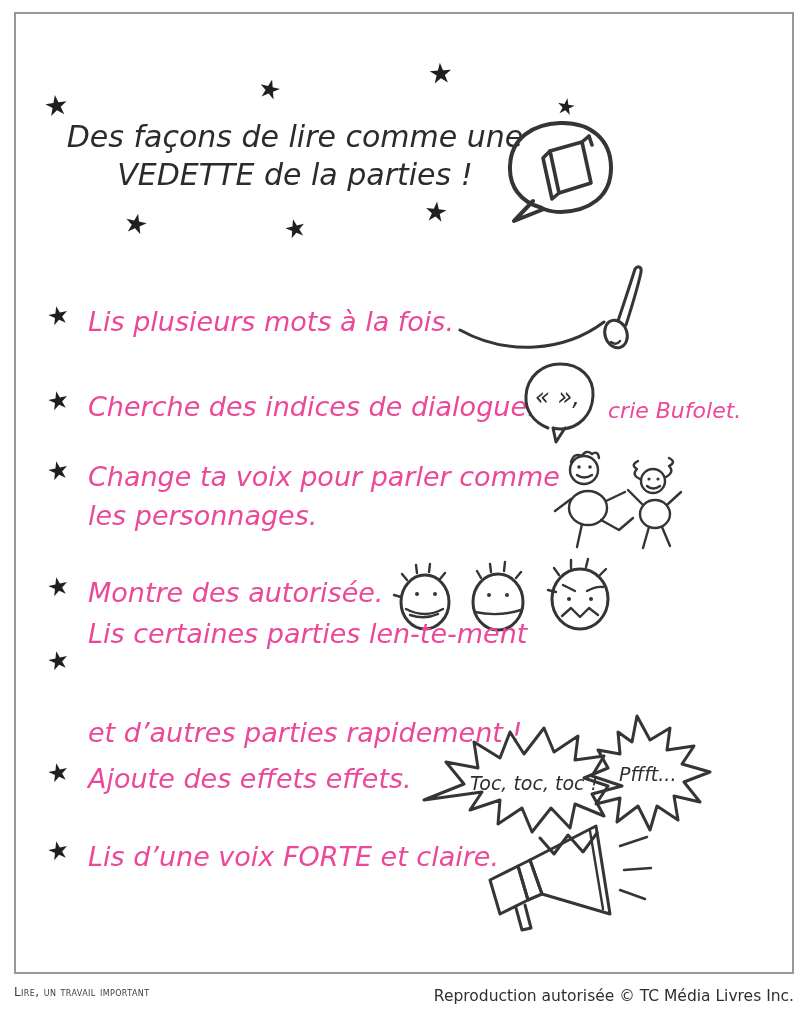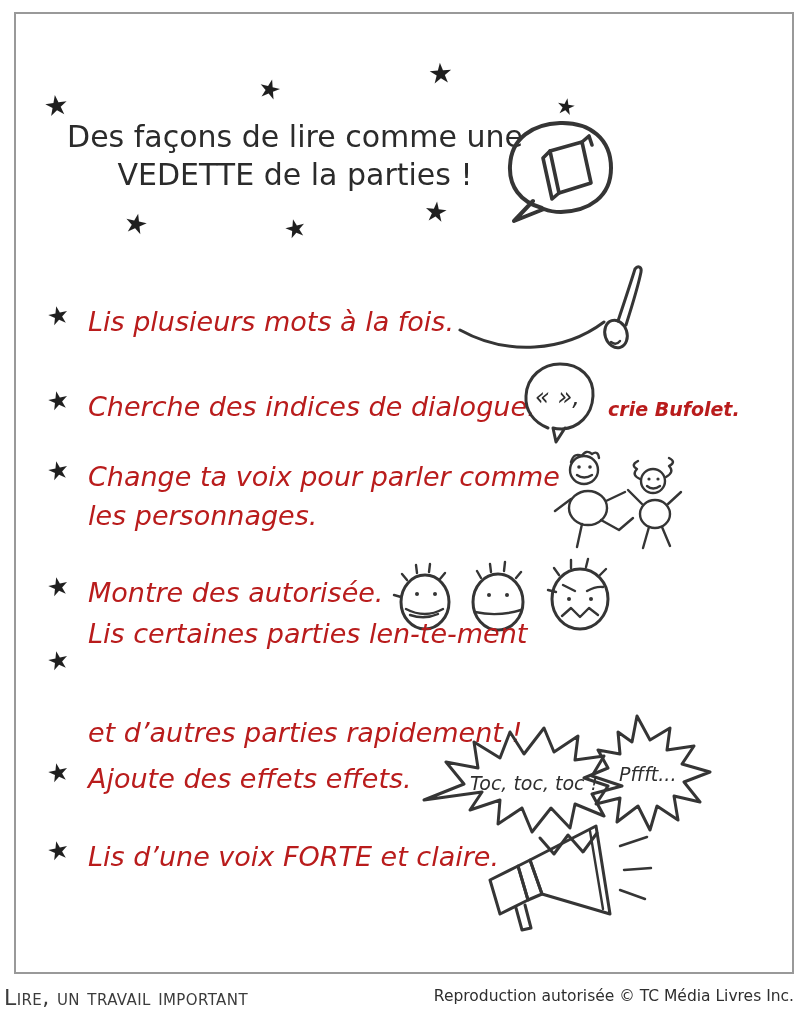--- a/index.html
+++ b/index.html
@@ -15,31 +15,32 @@
   }
   .border-box {
     position: absolute;
     left: 14px; top: 12px;
     width: 780px; height: 962px;
     border: 2px solid #999999;
     background: #ffffff;
   }
   .hand {
     font-style: italic;
-    color: #b91c1c;
+    color: #ec4899;
     letter-spacing: 0px;
     white-space: nowrap;
   }
   .title {
     position: absolute;
     left: 60px; top: 118px;
     width: 470px;
     text-align: center;
     font-size: 30px;
     line-height: 38px;
+    font-style: italic;
     color: #2b2b2b;
   }
   .star {
     position: absolute;
     color: #1f1f1f;
     line-height: 1;
     display: inline-block;
   }
   .bullet {
     position: absolute;
@@ -50,38 +51,37 @@
     line-height: 1;
   }
   .item-text {
     position: absolute;
     left: 88px;
     font-size: 27px;
     line-height: 38px;
   }
   .annotation {
     position: absolute;
-    font-size: 19px;
-    font-weight: bold;
+    font-size: 22px;
   }
   svg { position: absolute; overflow: visible; }
   .ink { stroke: #353535; stroke-width: 3; fill: none; stroke-linecap: round; stroke-linejoin: round; }
   .ink-thin { stroke: #353535; stroke-width: 2.4; fill: none; stroke-linecap: round; stroke-linejoin: round; }
   .ink-fill { fill: #353535; stroke: none; }
   .svg-text {
     font-family: "DejaVu Sans", "Liberation Sans", sans-serif;
     font-style: italic;
     fill: #2e2e2e;
     stroke: none;
   }
   .footer-left {
     position: absolute;
-    left: 4px; top: 985px;
+    left: 14px; top: 985px;
     font-variant: small-caps;
-    font-size: 22px;
+    font-size: 12px;
     letter-spacing: 0.4px;
     color: #3c3c3c;
   }
   .footer-right {
     position: absolute;
     right: 14px; top: 987px;
     font-size: 15.5px;
     color: #2f2f2f;
     text-align: right;
   }

